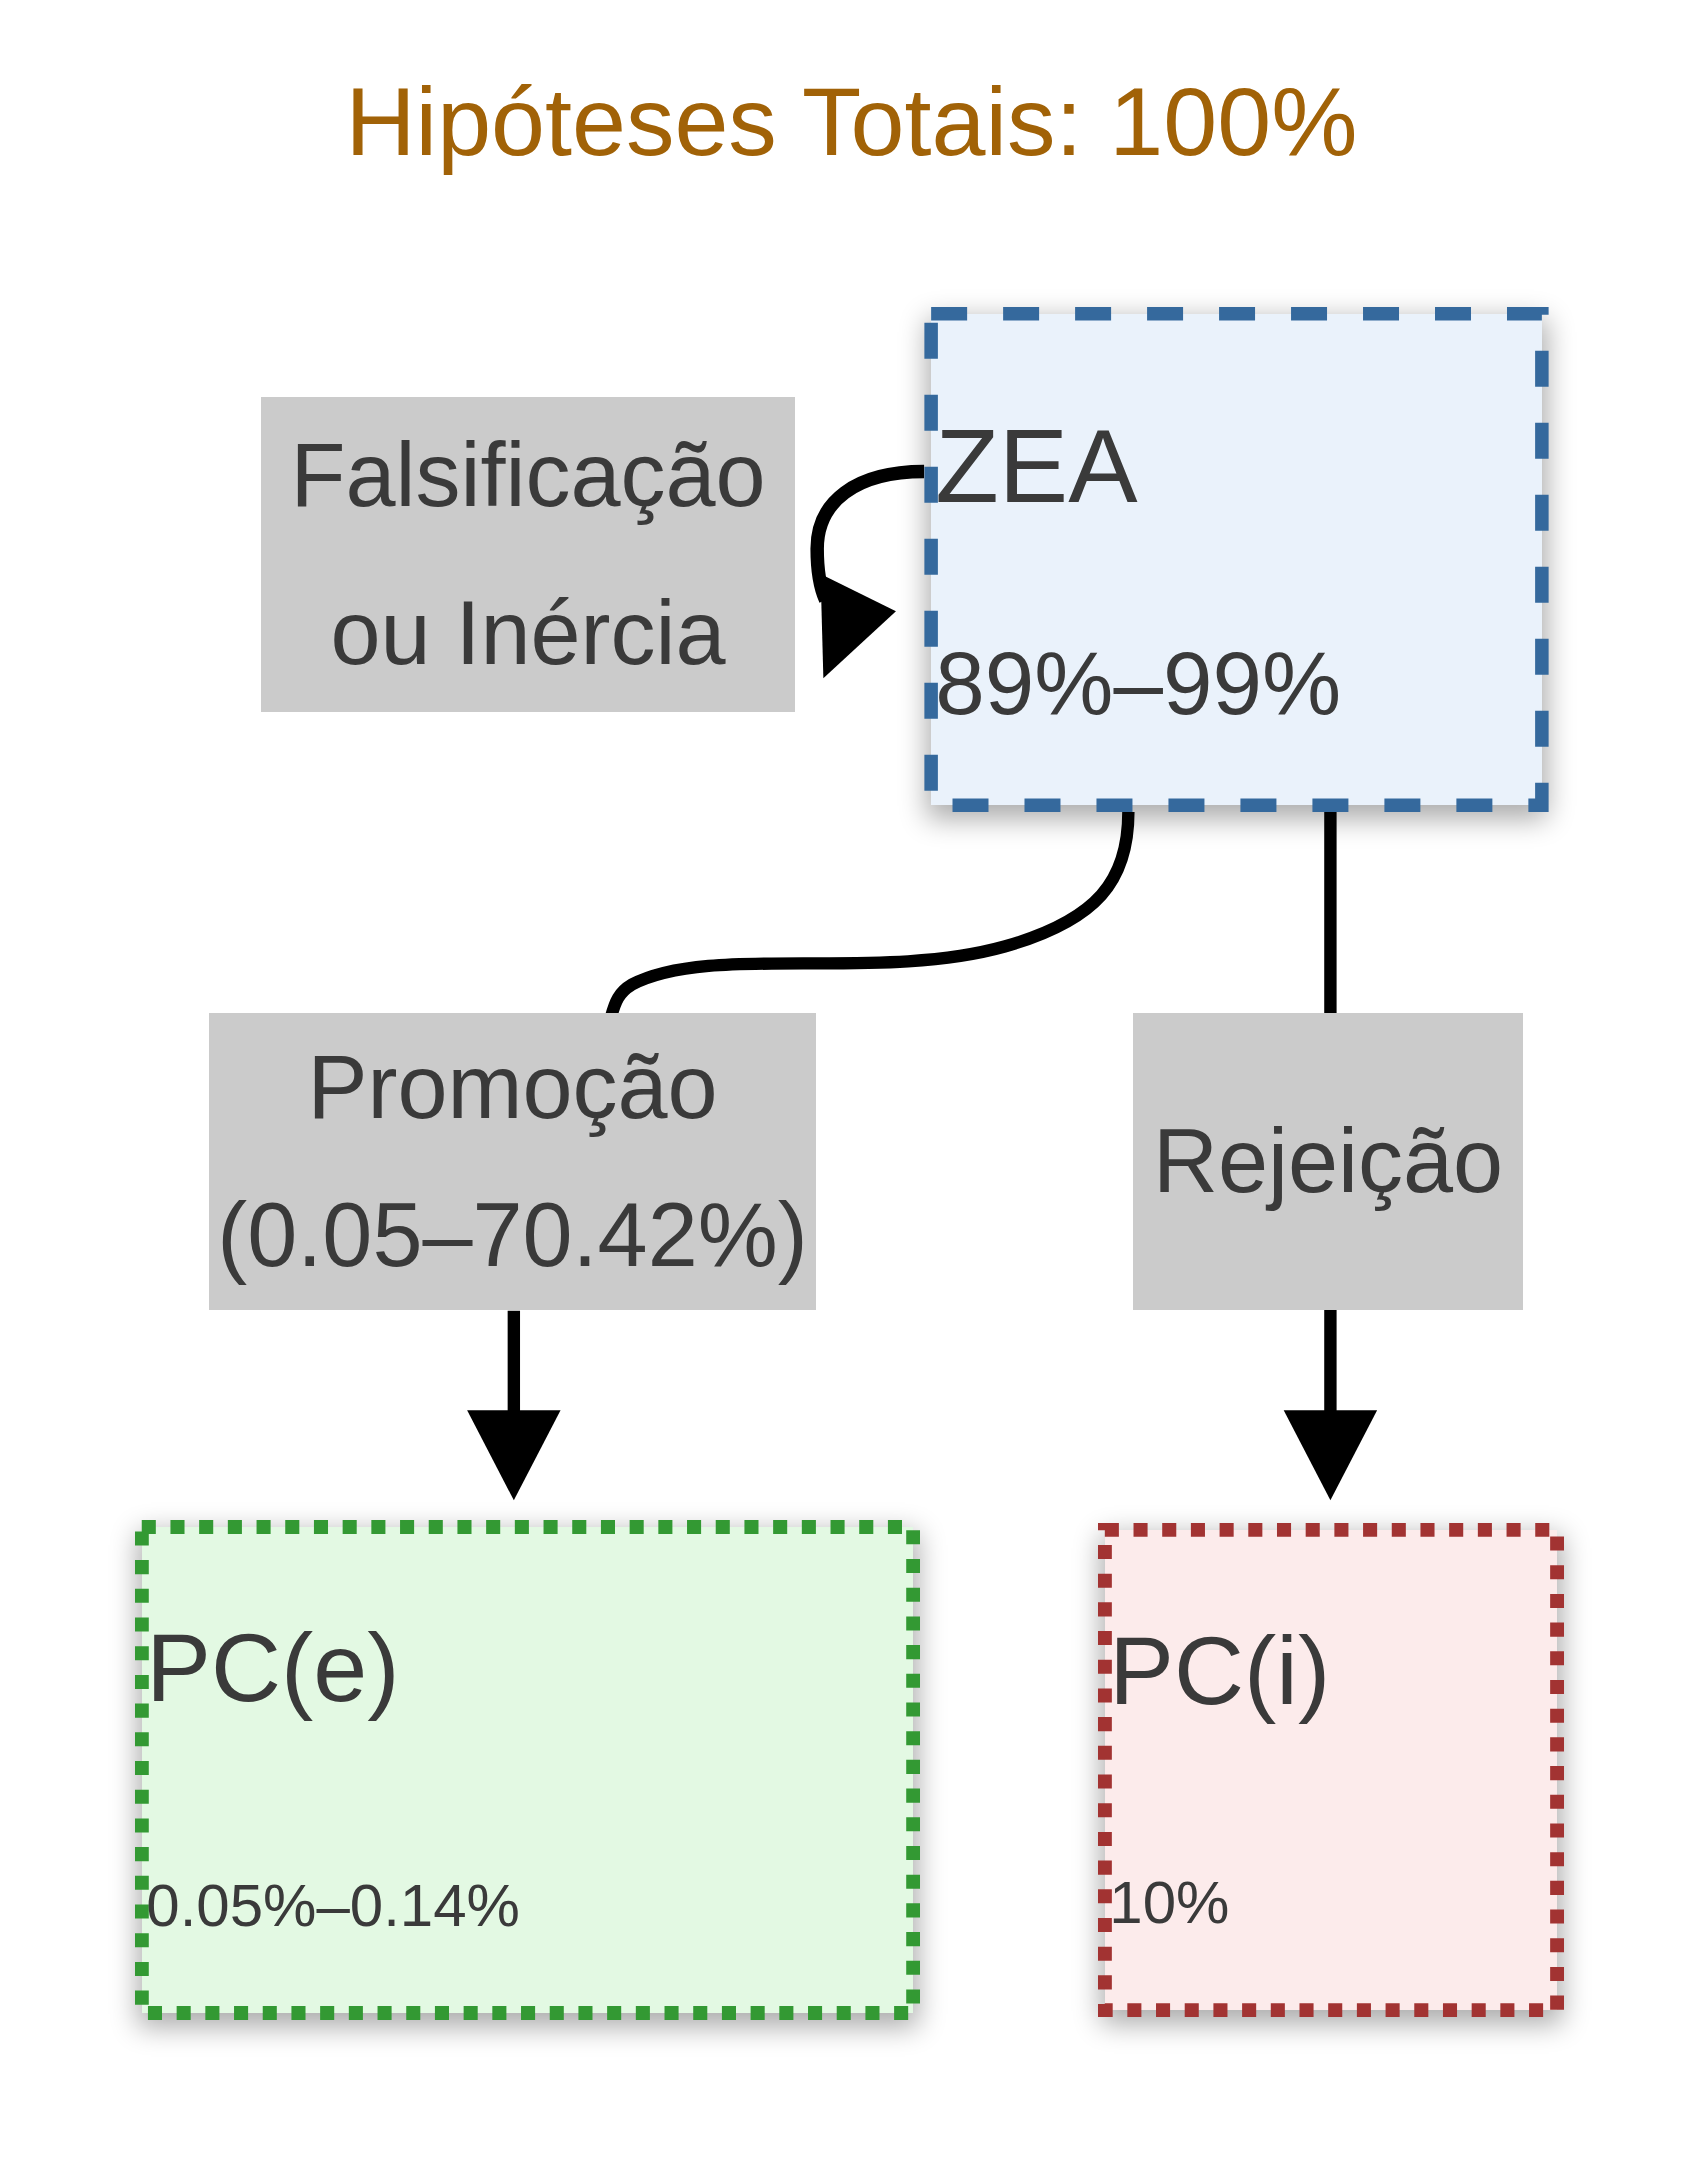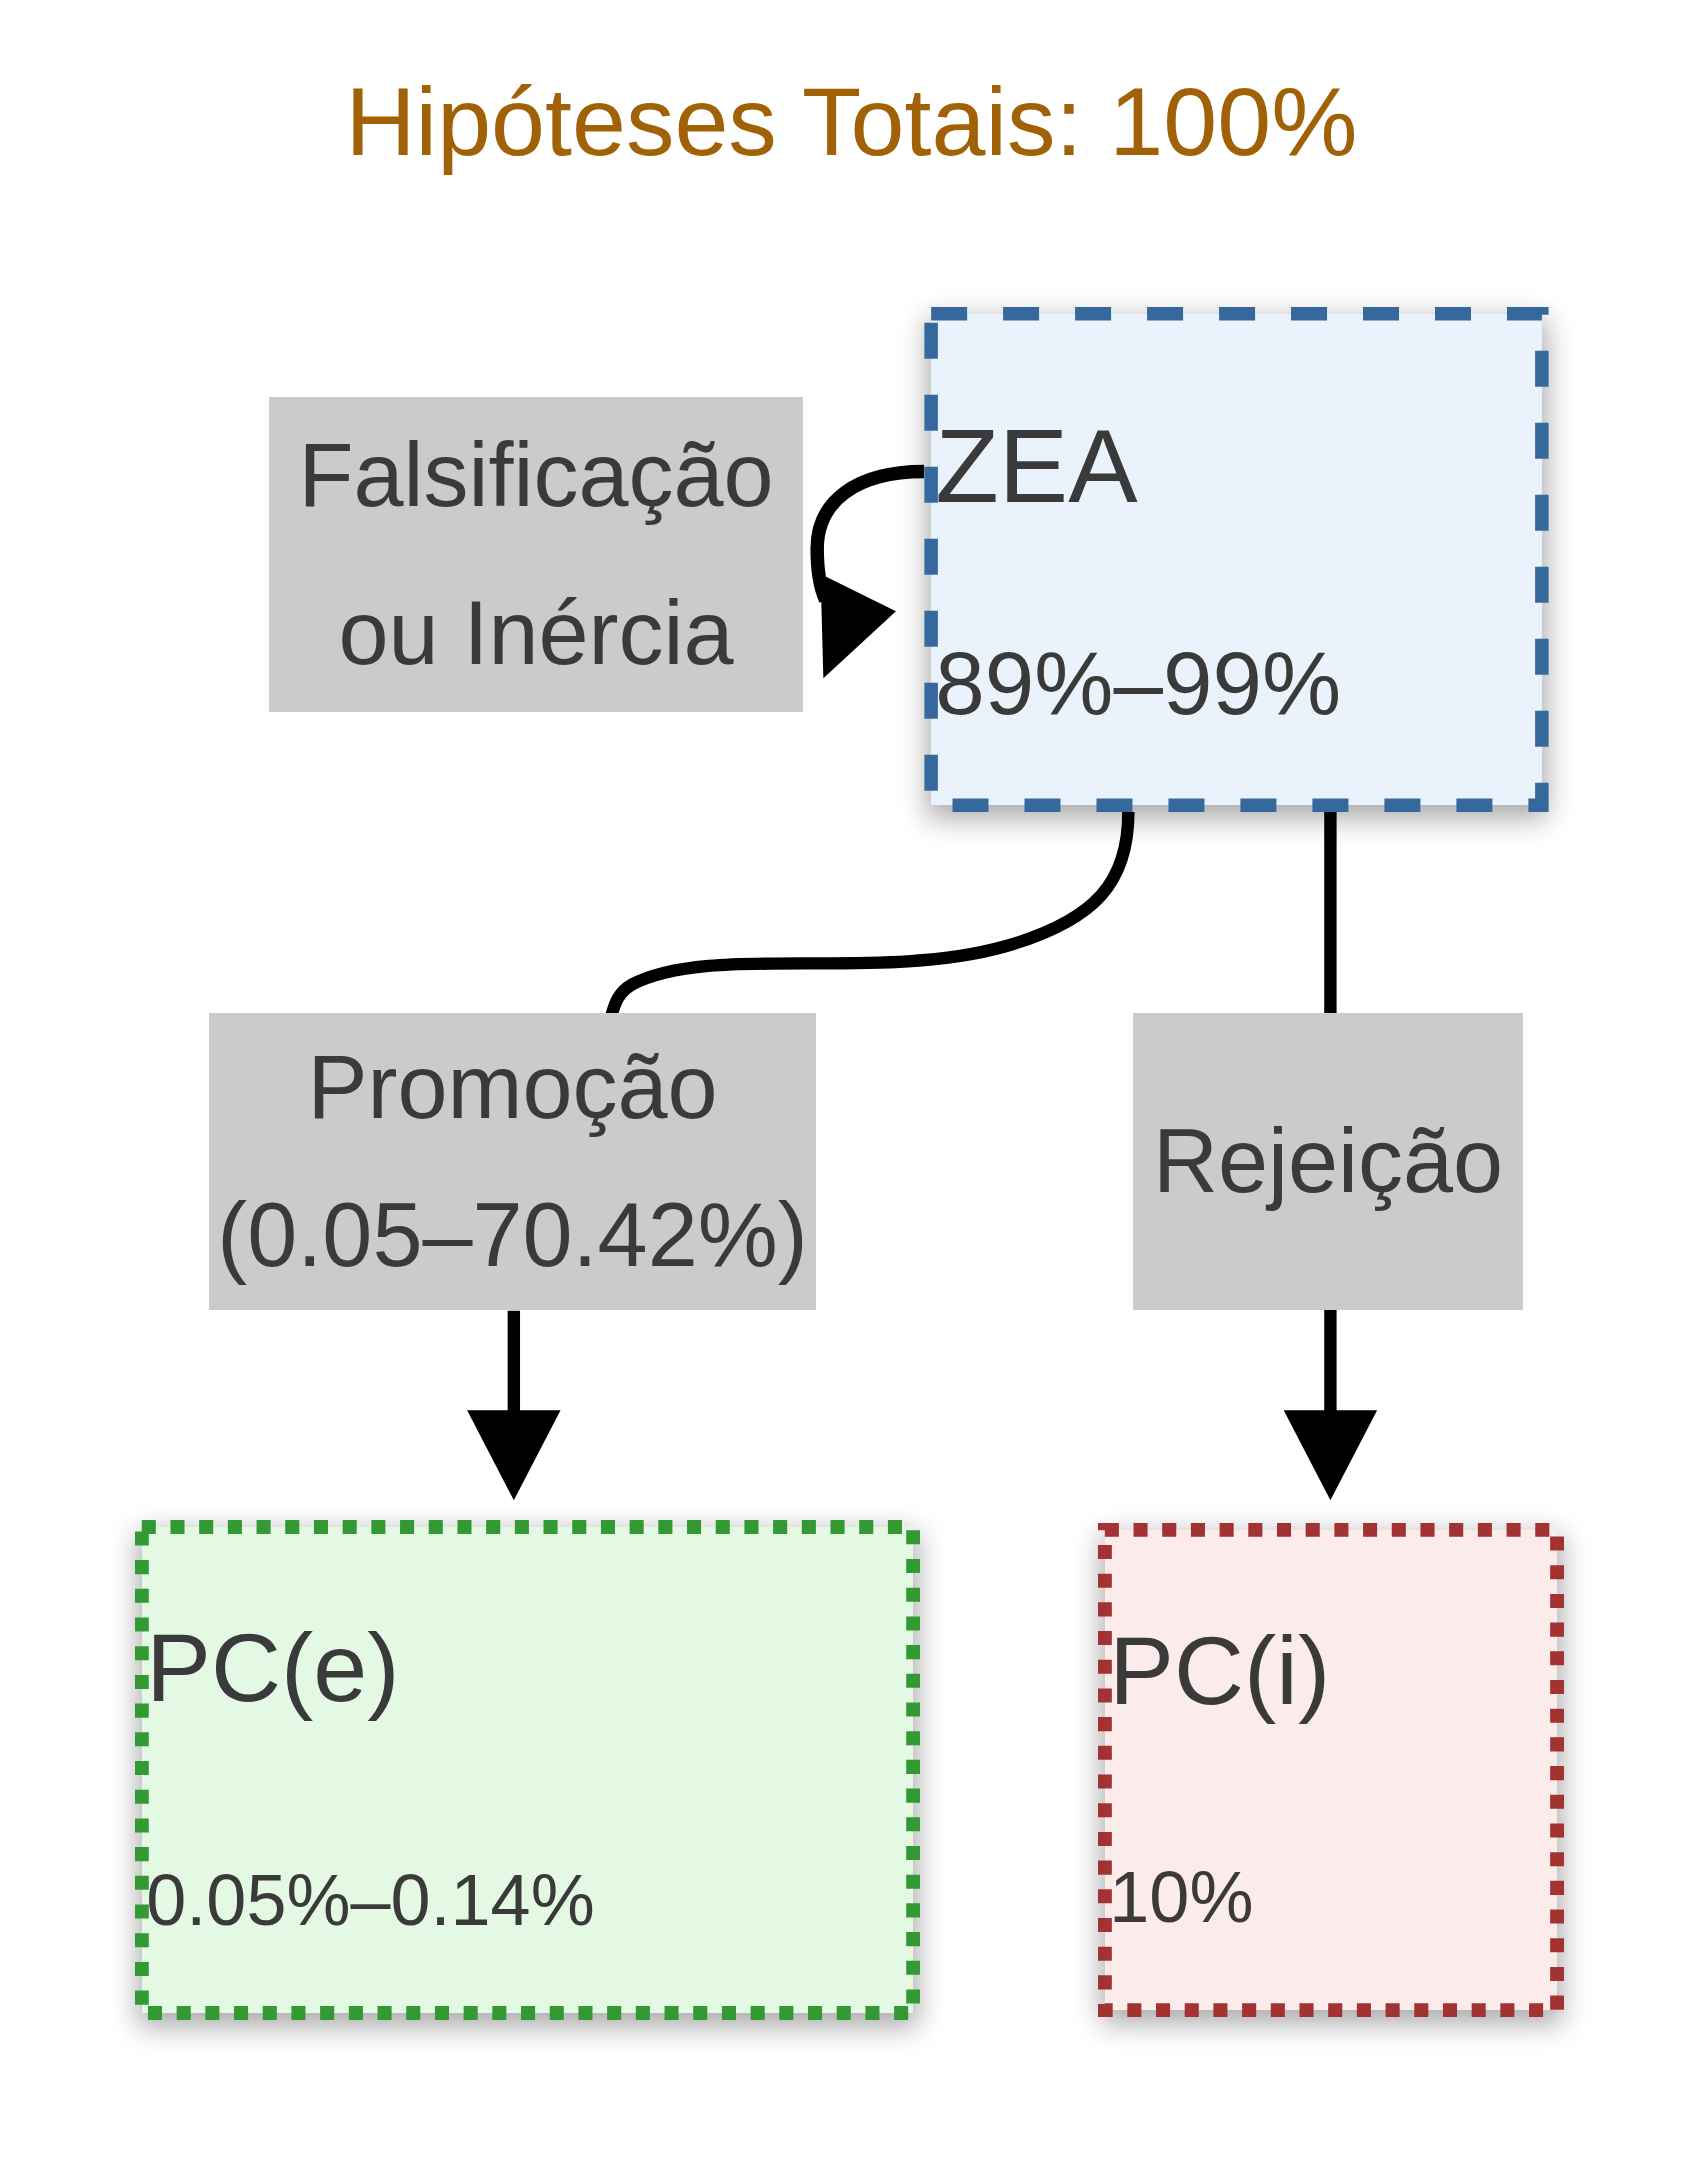--- a/index.html
+++ b/index.html
@@ -26,28 +26,28 @@
   #node-zea .content{padding:107px 11.3px 84px 11.3px;}
   #node-zea .node-title{font-size:104px;line-height:1;}
   #node-zea .node-value{font-size:89px;line-height:1;}
   #node-pce{left:135px;top:1520px;width:785px;height:500px;}
   #node-pce .fill{background:#e3f9e3;}
   #node-pce .content{padding:99px 11.3px 84px 11.3px;}
   #node-pci{left:1098px;top:1523px;width:466px;height:494px;}
   #node-pci .fill{background:#fcebeb;}
   #node-pci .content{padding:99px 11.3px 84px 11.3px;}
   .node-title{font-size:97px;line-height:1;}
-  .node-value{font-size:72px;line-height:1;}
+  .node-value{font-size:60px;line-height:1;}
   
   .edge-label{
     position:absolute;z-index:2;background:#cbcbcb;
     display:flex;flex-direction:column;justify-content:space-around;align-items:center;
     text-align:center;font-size:90px;line-height:1.15;white-space:nowrap;
   }
-  #label-falsificacao{left:269px;top:397px;width:534px;height:315px;}
+  #label-falsificacao{left:261px;top:397px;width:534px;height:315px;}
   #label-promocao{left:209px;top:1013px;width:607px;height:297px;}
   #label-rejeicao{left:1133px;top:1013px;width:390px;height:297px;}
 </style>
 </head>
 <body>
 
 <div id="canvas">
 
   <div id="page-title">Hipóteses Totais: 100%</div>
 

